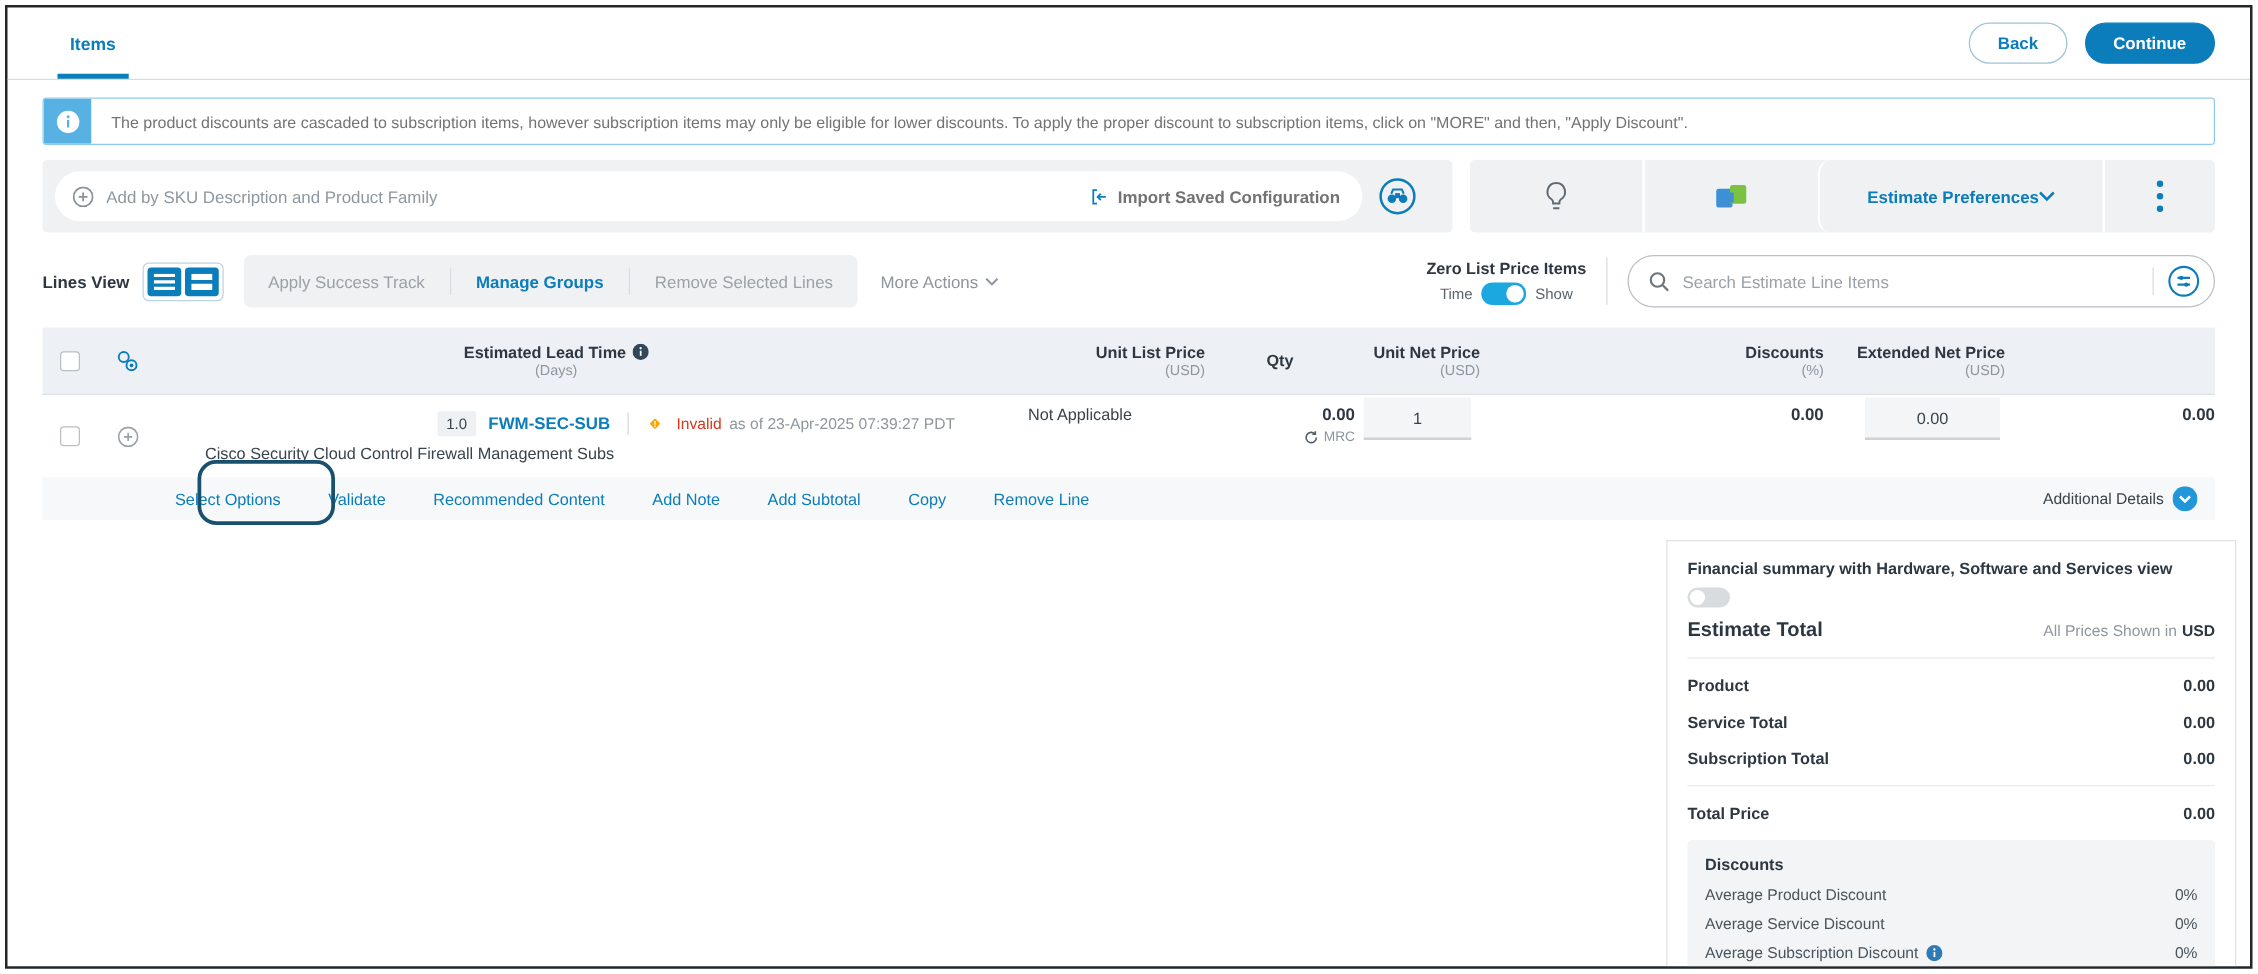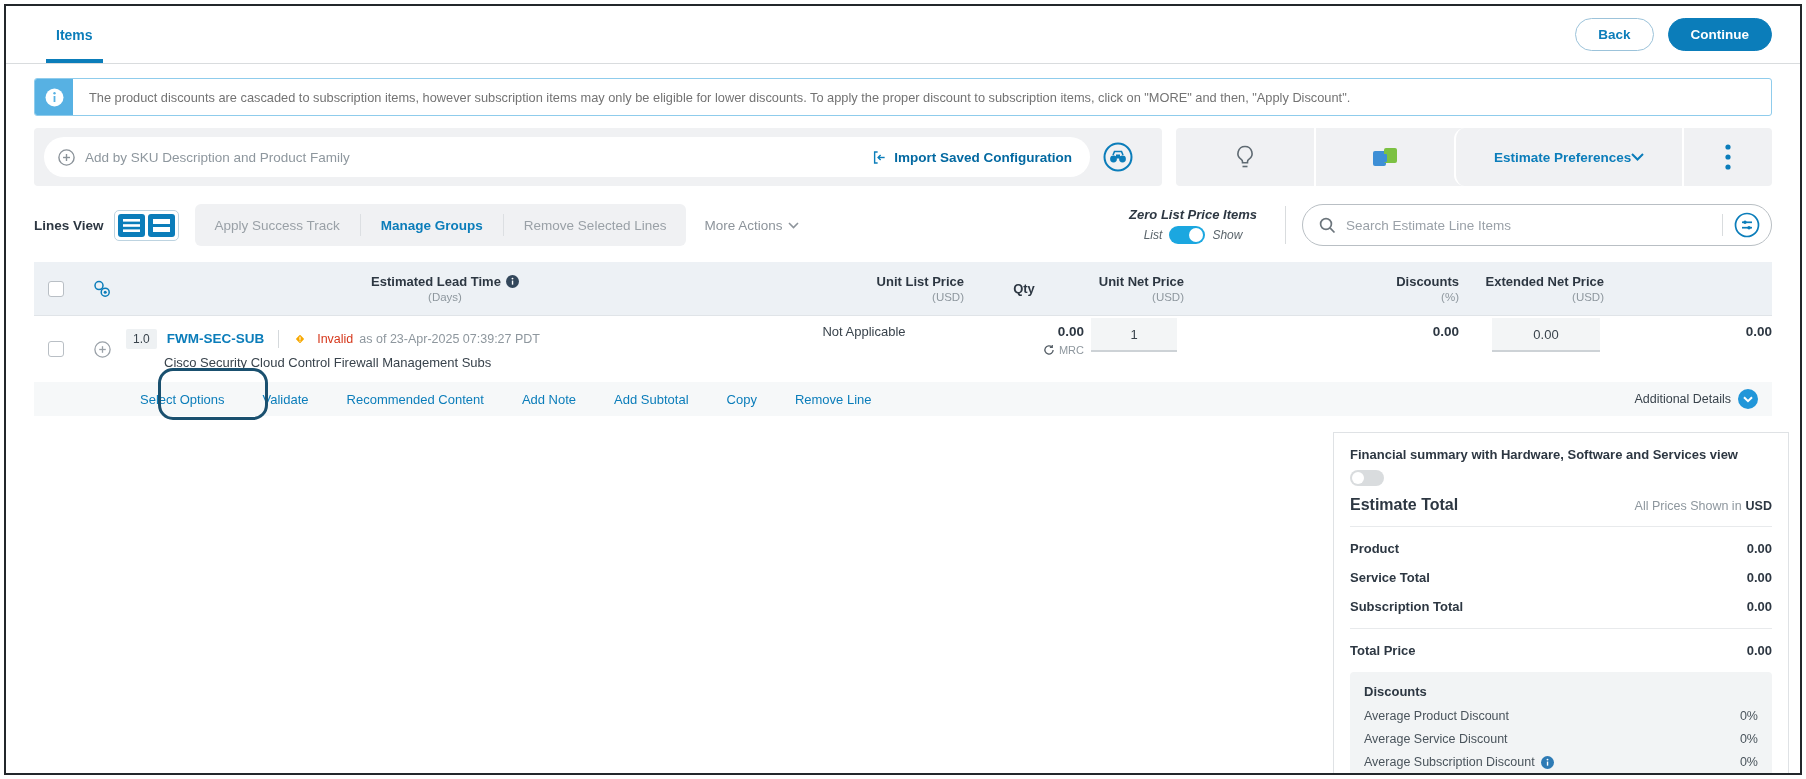--- a/index.html
+++ b/index.html
@@ -19,40 +19,40 @@
   .banner { margin:14px 28px 0; height:38px; border:1px solid #8fccec; border-radius:3px; display:flex; align-items:stretch; overflow:hidden; background:#fff; }
   .banner-ic { width:38px; background:#57b1e3; display:flex; align-items:center; justify-content:center; flex:none; }
   .banner-txt { display:flex; align-items:center; padding-left:16px; font-size:12.8px; color:#737373; }
 
   
   .toolbar { margin:12px 28px 0; height:58px; display:flex; gap:14px; }
   .tb-left { flex:1; background:#f0f1f3; border-radius:4px; display:flex; align-items:center; padding:0 28px 0 10px; gap:12px; }
   .sku-pill { flex:1; background:#fff; border-radius:21px; height:40px; display:flex; align-items:center; padding:0 8px 0 14px; gap:10px; }
   .sku-pill input { flex:1; border:none; outline:none; font-size:13.5px; color:#39434c; font-family:inherit; background:transparent; }
   .sku-pill input::placeholder { color:#8e979e; }
-  .import-link { display:flex; align-items:center; gap:7px; color:#0369a1; font-size:13.5px; font-weight:bold; white-space:nowrap; padding-right:10px; cursor:pointer; }
+  .import-link { display:flex; align-items:center; gap:7px; color:#737373; font-size:13.5px; font-weight:bold; white-space:nowrap; padding-right:10px; cursor:pointer; }
   .tb-right { width:596px; background:#f0f1f3; border-radius:4px; display:flex; align-items:stretch; }
   .tb-sec { display:flex; align-items:center; justify-content:center; border-left:2px solid #fff; cursor:pointer; }
   .tb-sec:first-child { border-left:none; }
   .sec-bulb { flex:1.1; } .sec-case { flex:1.1; }
   .sec-pref { flex:1.8; gap:0; color:#0b7dba; font-weight:bold; font-size:13.5px;border-radius:11px; }
   .sec-kebab { width:90px; }
 
   
   .actions { margin:12px 28px 0; height:54px; display:flex; align-items:center; }
   .lv-label { font-size:13.5px; font-weight:bold; color:#2d3742; margin-right:10px; }
   .lv-toggle { display:flex; gap:3px; border:1px solid #bdd3e0; border-radius:5px; padding:3px; background:#fff; }
   .lv-btn { width:27px; height:23px; background:#0b7dba; border-radius:3px; display:flex; align-items:center; justify-content:center; cursor:pointer; }
   .grp-bar { background:#f0f1f3; border-radius:6px; height:42px; display:flex; align-items:center; margin-left:16px; }
   .grp-btn { font-size:13.5px; padding:0 20px; height:22px; display:flex; align-items:center; border-left:1px solid #dcdfe2; cursor:pointer; white-space:nowrap; }
   .grp-btn:first-child { border-left:none; }
   .dis { color:#9aa1a7; } .en { color:#0b7dba; font-weight:bold; }
   .more-actions { margin-left:18px; color:#8d949b; font-size:13.5px; display:flex; align-items:center; gap:6px; cursor:pointer; }
   .act-spacer { flex:1; }
-  .zlp { text-align:left; margin-right:28px;font-style:italic; }
+  .zlp { text-align:left; margin-right:16px; }
   .zlp-title { font-size:13px; font-weight:bold; color:#2d3742; }
   .zlp-row { display:flex; align-items:center; gap:7px; justify-content:center; margin-top:4px; }
   .zlp-row .t { font-size:12px; color:#5a646b; }
   .toggle-on { width:36px; height:18px; border-radius:9px; background:#1ba7e0; position:relative; cursor:pointer; }
   .toggle-on .knob { position:absolute; top:2px; right:2px; width:14px; height:14px; border-radius:50%; background:#fff; }
   .vdiv { width:1px; height:38px; background:#d9dcde; margin-right:16px; }
   .search-pill { width:470px; height:42px; border:1px solid #b9bfc4; border-radius:21px; display:flex; align-items:center; padding:0 10px 0 16px; gap:10px; background:#fff; }
   .search-pill input { flex:1; border:none; outline:none; font-size:13.5px; font-family:inherit; color:#39434c; background:transparent; }
   .search-pill input::placeholder { color:#9aa1a8; }
   .sp-div { width:1px; height:22px; background:#d9dcde; }
@@ -61,21 +61,21 @@
   .grid { display:grid; grid-template-columns:44px 48px 1fr 200px 120px 100px 275px 145px 168px; align-items:center; }
   .thead { margin:10px 28px 0; background:#edf1f5; height:54px; border-bottom:1px solid #e0e4e8; }
   .th { font-size:13px; font-weight:bold; color:#2d3742; }
   .sub { font-size:11.5px; font-weight:normal; color:#8e979e; margin-top:2px; }
   .c { text-align:center; } .r { text-align:right; }
   .cb { width:16px; height:16px; border:1.5px solid #b9bfc5; border-radius:3px; background:#fff; display:inline-block; cursor:pointer; }
   .cell-ic { display:flex; justify-content:center; }
   .main-h { display:flex; align-items:center; gap:6px; padding-left:34px; }
 
   .trow { margin:0 28px; background:#fff; min-height:66px; }
-  .line1 { display:flex; align-items:center; gap:10px; }
+  .line1 { display:flex; align-items:center; gap:10px;justify-content:flex-end; }
   .badge { background:#eef1f3; color:#39434c; font-size:12px; padding:3px 7px; border-radius:2px; }
   .sku { color:#0b7dba; font-weight:bold; font-size:13.5px; cursor:pointer; }
   .pipe { width:1px; height:18px; background:#d5d9dc; margin:0 4px; }
   .invalid { color:#d6381c; font-size:12.5px; }
   .inv-date { color:#8e979e; font-size:12.5px; }
   .desc { font-size:13px; color:#39434c; margin-top:6px; padding-left:38px; }
   .val { font-size:13.5px; font-weight:bold; color:#2d3742; }
   .mrc { display:flex; align-items:center; justify-content:flex-end; gap:4px; margin-top:5px; color:#8e979e; font-size:11px; }
   .qty-in { width:86px; height:34px; background:#f3f5f6; border:none; border-bottom:2px solid #cdd2d6; text-align:center; font-size:13px; color:#39434c; font-family:inherit; outline:none; }
   .disc-in { width:108px; height:34px; background:#f3f5f6; border:none; border-bottom:2px solid #cdd2d6; text-align:center; font-size:13px; color:#39434c; font-family:inherit; outline:none; margin-right:4px; }
@@ -225,21 +225,21 @@
       <span>
         <svg width="11" height="7" viewBox="0 0 11 7" fill="none" stroke="#8d949b" stroke-width="1.6">
             <path d="M1 1l4.5 4.5L10 1"></path>
           </svg>
       </span>
     </span>
     <div class="act-spacer"></div>
     <div class="zlp">
       <div class="zlp-title">Zero List Price Items</div>
       <div class="zlp-row">
-        <span class="t">List</span>
+        <span class="t">Time</span>
         <span class="toggle-on">
             <span class="knob"></span>
           </span>
         <span class="t">Show</span>
       </div>
     </div>
     <div class="vdiv"></div>
     <div class="search-pill">
       <span>
         <svg width="17" height="17" viewBox="0 0 17 17" fill="none" stroke="#6c757c" stroke-width="1.7">

